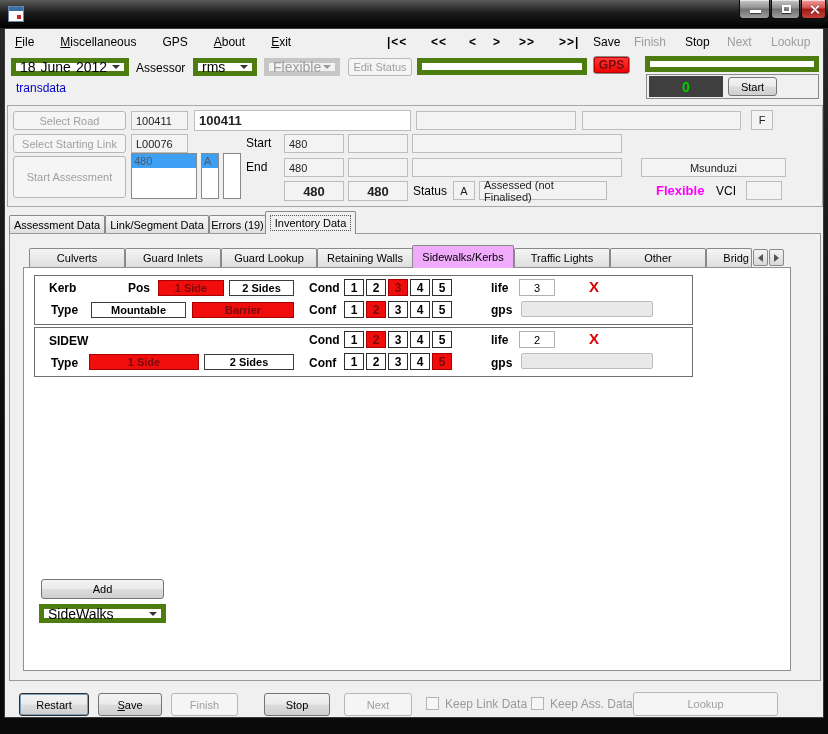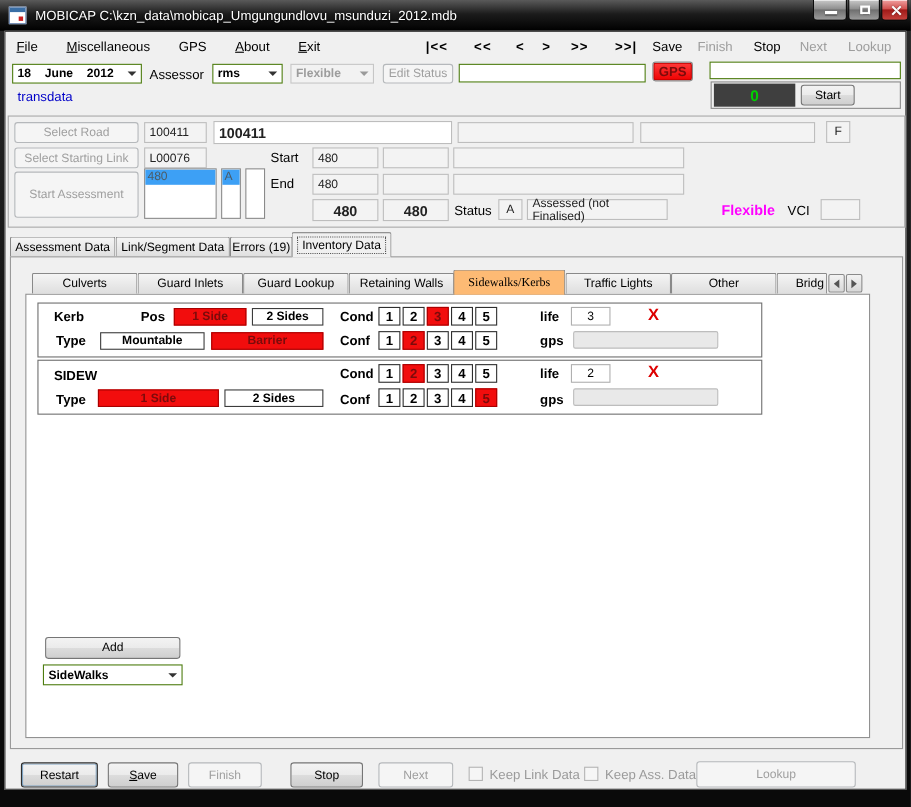--- a/index.html
+++ b/index.html
@@ -32,21 +32,21 @@
   .accel::first-letter { text-decoration:underline; }
   .mnav { position:absolute; top:6px; font-size:12px; font-weight:bold; letter-spacing:1px; }
   .mact { position:absolute; top:6px; font-size:12px; }
   .dis { color:#9d9d9d; }
 
   
   .btn { position:absolute; display:flex; align-items:center; justify-content:center; font-size:11px; color:#000;
     background:linear-gradient(180deg,#f3f3f3,#ebebeb 48%,#dcdcdc 52%,#cfcfcf); border:1px solid #757575; border-radius:3px; }
   .btn.disabled { color:#9f9f9f; background:#f5f5f5; border-color:#b5b8bb; }
   .btn.focused { border-color:#2f2f2f; box-shadow:inset 0 0 0 1px #7da2c1; }
-  .tbox { position:absolute; background:#fff; border:1px solid #4d7c0f; font-size:11px; display:flex; align-items:center; padding:0 4px;font-weight:bold; }
+  .tbox { position:absolute; background:#fff; border:5px solid #4d7c0f; font-size:14px; display:flex; align-items:center; padding:0 4px; }
   .field { position:absolute; background:#f3f3f3; border:1px solid #bdbdbd; font-size:11px; display:flex; align-items:center; padding:0 4px; color:#222; }
   .lbl { position:absolute; font-size:12px; color:#000; white-space:nowrap; }
   .blabel { font-weight:bold; }
   .arrow-down { width:0; height:0; border-left:4px solid transparent; border-right:4px solid transparent; border-top:4px solid #333; }
   .arrow-down.gray { border-top-color:#9a9a9a; }
   .combo { justify-content:space-between; }
 
   .gps-btn { position:absolute; background:linear-gradient(180deg,#ff3c3c,#ee0000); border:1px solid #8c8c8c; border-radius:3px;
     color:#7b0b0b; font-weight:bold; font-size:12px; display:flex; align-items:center; justify-content:center; box-shadow:inset 0 0 0 1px #c20000; }
   .counter-panel { position:absolute; border:1px solid #8a8a8a; background:#f0f0f0; }
@@ -54,21 +54,21 @@
   .link { position:absolute; font-size:12px; }
 
   .groupbox { position:absolute; border:1px solid #a8a8a8; background:#f0f0f0; }
   .listbox { position:absolute; background:#fff; border:1px solid #8a8a8a; font-size:11px; overflow:hidden; }
   .listbox .selrow { height:14px; background:#3da0f5; color:#4c5b66; padding:0 2px; line-height:14px; }
 
   
   .tab { position:absolute; height:19px; display:flex; align-items:center; justify-content:center; font-size:11px;
     background:linear-gradient(180deg,#f5f5f5,#dedede); border:1px solid #898989; border-bottom:none; border-radius:2px 2px 0 0; }
   .tab.active { background:#f0f0f0; z-index:5; }
-  .tab.active-white { background:#fdba74; z-index:5;font-family:Liberation Serif, serif; }
+  .tab.active-white { background:#f0abfc; z-index:5; }
   .focus-dotted { border:1px dotted #555; padding:1px 4px; }
   .tabpage { position:absolute; border:1px solid #9a9a9a; background:#f0f0f0; }
   .whitebox { position:absolute; background:#fff; border:1px solid #919191; }
   .spinbtn { position:absolute; width:15px; height:17px; background:linear-gradient(180deg,#f3f3f3,#d8d8d8); border:1px solid #8a8a8a; border-radius:2px; display:flex; align-items:center; justify-content:center; }
   .tri-left { width:0; height:0; border-top:4px solid transparent; border-bottom:4px solid transparent; border-right:5px solid #555; }
   .tri-right { width:0; height:0; border-top:4px solid transparent; border-bottom:4px solid transparent; border-left:5px solid #555; }
 
   
   .panelbox { position:absolute; border:1px solid #6f6f6f; background:#fff; }
   .opt { position:absolute; display:flex; align-items:center; justify-content:center; font-size:11px; font-weight:bold;
@@ -84,21 +84,20 @@
   .chk { position:absolute; width:13px; height:13px; background:#f6f6f6; border:1px solid #b4b4b4; }
   .chklbl { position:absolute; font-size:12px; color:#9a9a9a; white-space:nowrap; }
   .bold { font-weight:bold; }
 </style>
 </head>
 <body>
 
 <div class="window">
   <div class="titlebar">
     <div class="app-icon"></div>
-    <div class="title-text">MOBICAP  C:\kzn_data\mobicap_Umgungundlovu_msunduzi_2012.mdb</div>
     <div class="cap-btn cap-min">
         <div class="glyph-min"></div>
       </div>
     <div class="cap-btn cap-max">
         <div class="glyph-max"></div>
       </div>
     <div class="cap-btn cap-close">
         <div class="glyph-close"></div>
       </div>
   </div>
@@ -169,20 +168,21 @@
     </div>
     <div class="listbox" style="left:196px;top:124px;width:18px;height:46px">
       <div class="selrow">A</div>
     </div>
     <div class="listbox" style="left:218px;top:124px;width:18px;height:46px"></div>
 
     <span class="lbl" style="left:241px;top:131px">End</span>
     <div class="field" style="left:279px;top:129px;width:60px;height:19px">480</div>
     <div class="field" style="left:343px;top:129px;width:60px;height:19px"></div>
     <div class="field" style="left:407px;top:129px;width:210px;height:19px"></div>
+    <div class="field" style="left:636px;top:129px;width:145px;height:19px;justify-content:center">Msunduzi</div>
 
     <div class="field" style="left:279px;top:152px;width:60px;height:20px;justify-content:center;font-weight:bold;font-size:13px">480</div>
     <div class="field" style="left:343px;top:152px;width:60px;height:20px;justify-content:center;font-weight:bold;font-size:13px">480</div>
     <span class="lbl" style="left:408px;top:155px">Status</span>
     <div class="field" style="left:448px;top:152px;width:22px;height:19px;justify-content:center">A</div>
     <div class="field" style="left:474px;top:152px;width:128px;height:19px;justify-content:center">Assessed (not Finalised)</div>
     <span class="lbl bold" style="left:651px;top:154px;color:#ff00ff;font-size:13px">Flexible</span>
     <span class="lbl" style="left:711px;top:155px">VCI</span>
     <div class="field" style="left:741px;top:152px;width:36px;height:19px"></div>
 

